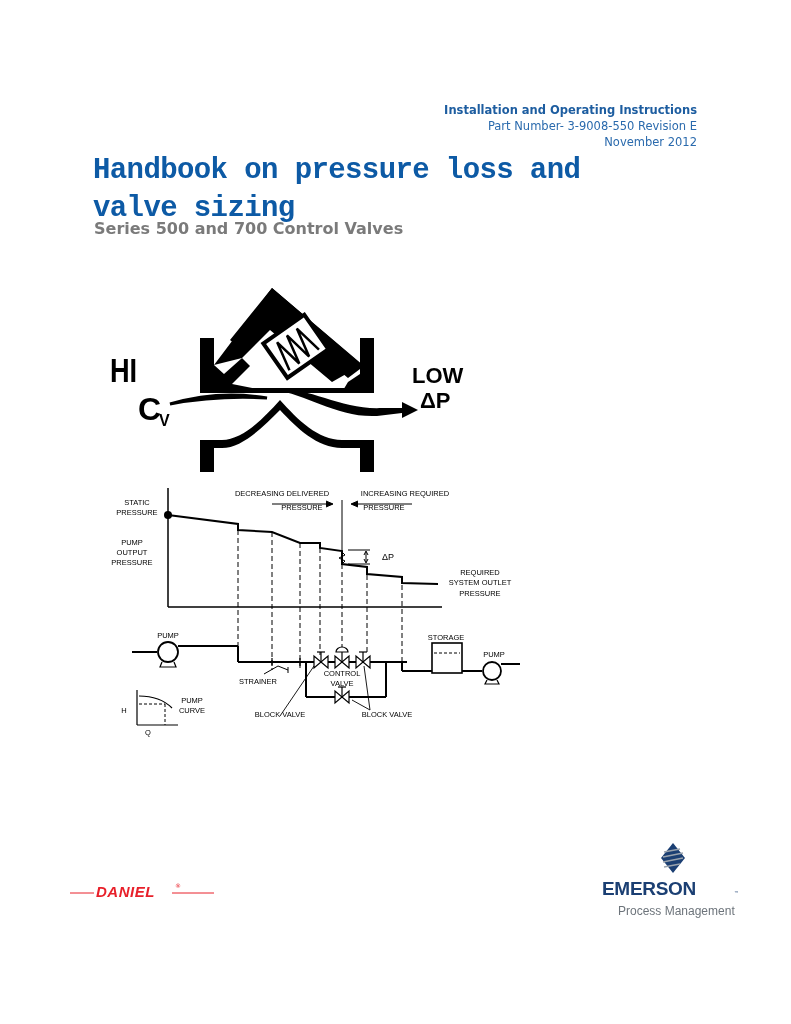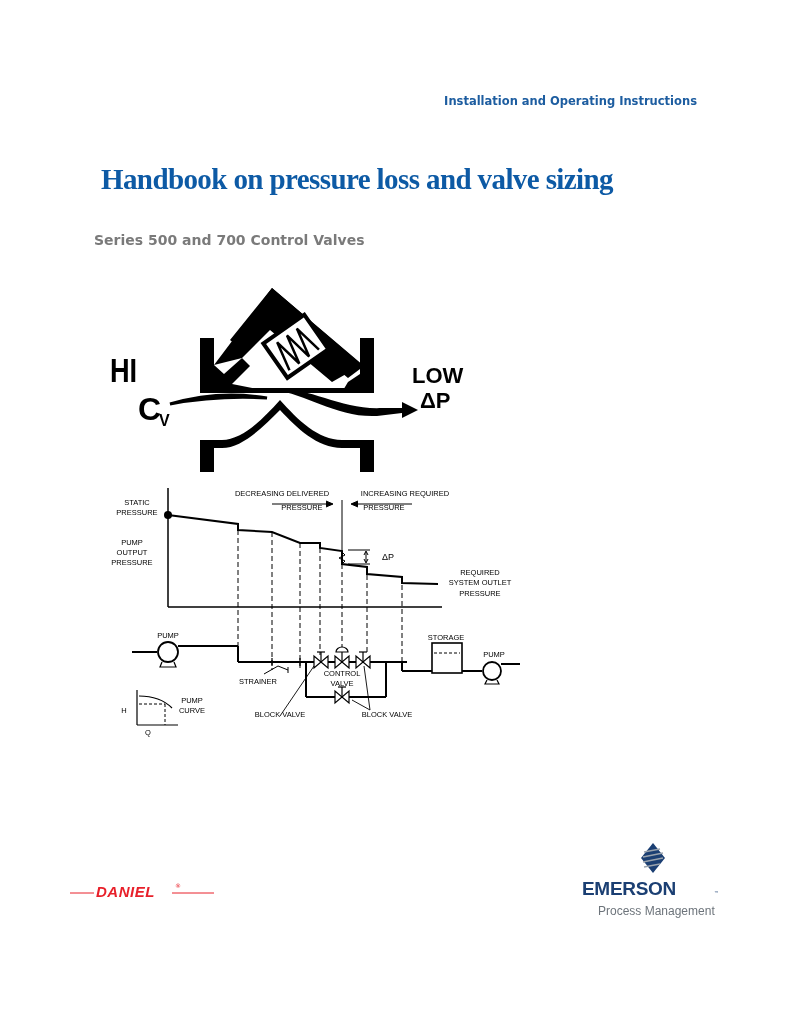--- a/index.html
+++ b/index.html
@@ -1,32 +1,34 @@
 <!DOCTYPE html>
 <html><head>
 <meta charset="utf-8">
 <style>
   html, body { margin: 0; padding: 0; background: #ffffff; }
   body { width: 791px; height: 1024px; position: relative; overflow: hidden; font-family: "DejaVu Sans", sans-serif; }
   .header-block { position: absolute; right: 94px; top: 93px; text-align: right; color: #1d5da0; font-family: "DejaVu Sans", sans-serif; }
-  .header-block .doc-type { font-size: 11.5px; font-weight: bold; line-height: 16px; color: #1d5da0; }
+  .header-block .doc-type { font-size: 11.5px; font-weight: bold; line-height: 16px; color: #1d5da0; margin-top: 9px; }
   .header-block .part { font-size: 11.5px; line-height: 16px; color: #2a6aad; }
   .header-block .date { font-size: 11.5px; line-height: 16px; color: #2a6aad; }
-  .title { position: absolute; left: 93px; top: 152px; width: 560px; color: #0d5aa5; font-family: Liberation Serif, serif; font-weight: bold; font-size: 29px; line-height: 38px; letter-spacing: -0.6px; margin: 8px; }
-  .subtitle { position: absolute; left: 94px; top: 232px; color: #7a7a7a; font-family: "DejaVu Sans", sans-serif; font-weight: bold; font-size: 14px; }
+  .title { position: absolute; left: 93px; top: 152px; width: 560px; color: #0d5aa5; font-family: Liberation Mono, monospace; font-weight: bold; font-size: 29px; line-height: 38px; letter-spacing: -0.6px; margin: 0; }
+  .subtitle { position: absolute; left: 94px; top: 219px; color: #7a7a7a; font-family: "DejaVu Sans", sans-serif; font-weight: bold; font-size: 16px; }
   .figure { position: absolute; left: 102px; top: 270px; }
   .figure svg text { font-family: "Liberation Sans", sans-serif; }
   .daniel-logo { position: absolute; left: 70px; top: 878px; width: 145px; height: 24px; text-align: right; }
-  .emerson-logo { position: absolute; left: 580px; top: 843px; width: 145px; height: 80px; }
+  .emerson-logo { position: absolute; left: 600px; top: 843px; width: 145px; height: 80px; }
 </style>
 </head>
 <body>
 
 <div class="header-block">
   <div class="doc-type">Installation and Operating Instructions</div>
+  <div class="part">Part Number- 3-9008-550 Revision E</div>
+  <div class="date">November 2012</div>
 </div>
 
 <h1 class="title">Handbook on pressure loss and valve sizing</h1>
 <div class="subtitle">Series 500 and 700 Control Valves</div>
 
 <div class="figure">
 <svg width="440" height="480" viewBox="0 0 440 480" xmlns="http://www.w3.org/2000/svg">
 
   <g>
 

